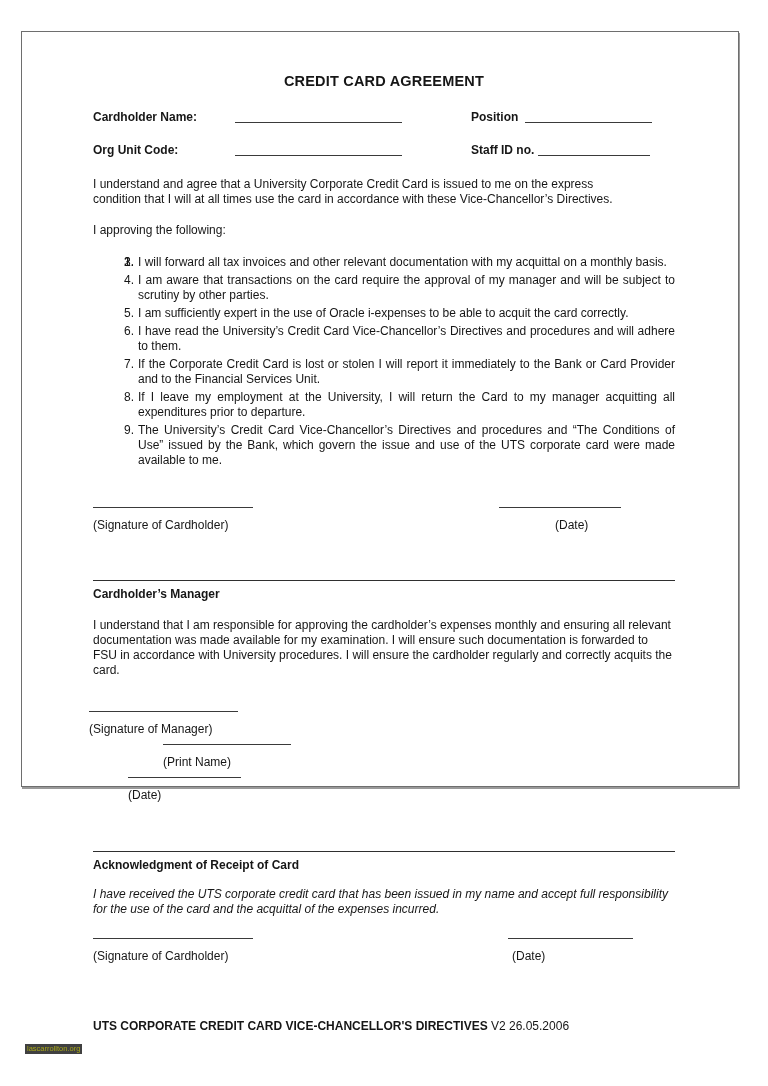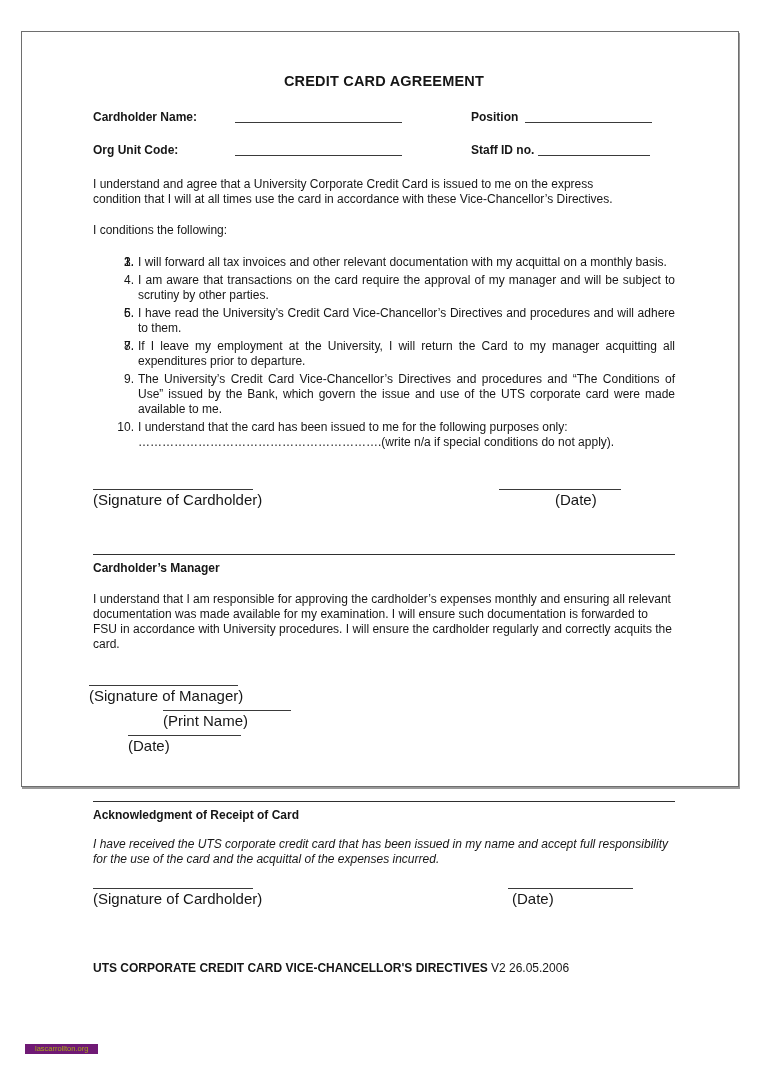--- a/index.html
+++ b/index.html
@@ -53,21 +53,21 @@
   }
   .ulist .num {
     position: absolute; left: 0; top: 0;
     width: 41px; text-align: right;
   }
   .ulist .note { display: block; text-align: left; }
 
   .sig-row { display: flex; margin-top: 32px; }
   .sig-col { display: flex; flex-direction: column; }
   .sig-line { border-bottom: 1px solid #3a3a3a; height: 8px; }
-  .sig-label { font-size: 15px; line-height: 15px; margin-top: 2px; white-space: nowrap; }
+  .sig-label { font-size: 12px; line-height: 15px; margin-top: 10px; white-space: nowrap; }
 
   .rule { border-top: 1px solid #2f2f2f; height: 0; }
   .section-head {
     font-size: 12px; font-weight: bold; line-height: 19px; padding-top: 4px;
   }
   .sec1 { margin-top: 47px; }
   .sec2 { margin-top: 48px; }
 
   .mgr-para { margin-top: 14px; }
   .ack-para { margin-top: 12px; font-style: italic; }
@@ -76,22 +76,22 @@
   .ack-sig { margin-top: 14px; }
 
   .footer { margin-top: 55px; font-size: 12px; line-height: 15px; }
   .footer .b { font-weight: bold; }
 
   .watermark {
     position: absolute;
     left: 25px; top: 1044px;
     font-size: 7.5px; line-height: 10px;
     color: #a8a818;
-    background: #701a75;
-    padding: 0 10px;
+    background: #404040;
+    padding: 0 2px;
     filter: blur(0.5px);
     white-space: nowrap;
   }
 </style>
 </head>
 <body>
 
 <div class="sheet">
 
   <div class="doc-title">CREDIT CARD AGREEMENT</div>
@@ -103,33 +103,32 @@
     <span class="fline line-b1"></span>
   </div>
   <div class="field-row">
     <span class="flabel pos-0">Org Unit Code:</span>
     <span class="fline line-a"></span>
     <span class="flabel pos-r">Staff ID no.</span>
     <span class="fline line-b2"></span>
   </div>
 
   <p class="para intro">I understand and agree that a University Corporate Credit Card is issued to me on the express condition that I will at all times use the card in accordance with these Vice-Chancellor’s Directives.</p>
-  <p class="para undertake">I conditions the following:</p>
+  <p class="para undertake">I approving the following:</p>
 
   <ol class="ulist">
     <li><span class="num">1.</span></li>
     <li><span class="num">2.</span></li>
     <li><span class="num">3.</span><span>I will forward all tax invoices and other relevant documentation with my acquittal on a monthly basis.</span></li>
     <li><span class="num">4.</span><span>I am aware that transactions on the card require the approval of my manager and will be subject to scrutiny by other parties.</span></li>
-    <li><span class="num">5.</span></li>
+    <li><span class="num">5.</span><span>I am sufficiently expert in the use of Oracle i-expenses to be able to acquit the card correctly.</span></li>
     <li><span class="num">6.</span><span>I have read the University’s Credit Card Vice-Chancellor’s Directives and procedures and will adhere to them.</span></li>
-    <li><span class="num">7.</span></li>
+    <li><span class="num">7.</span><span>If the Corporate Credit Card is lost or stolen I will report it immediately to the Bank or Card Provider and to the Financial Services Unit.</span></li>
     <li><span class="num">8.</span><span>If I leave my employment at the University, I will return the Card to my manager acquitting all expenditures prior to departure.</span></li>
     <li><span class="num">9.</span><span>The University’s Credit Card Vice-Chancellor’s Directives and procedures and “The Conditions of Use” issued by the Bank, which govern the issue and use of the UTS corporate card were made available to me.</span></li>
-    <li><span class="num">10.</span><span>I understand that the card has been issued to me for the following purposes only:</span><span class="note">…………………………………………………….(write n/a if special conditions do not apply).</span></li>
   </ol>
 
   <div class="sig-row">
     <div class="sig-col" style="width:160px;">
       <span class="sig-line"></span>
       <span class="sig-label">(Signature of Cardholder)</span>
     </div>
     <div class="sig-col" style="width:122px; margin-left:246px;">
       <span class="sig-line"></span>
       <span class="sig-label" style="padding-left:56px;">(Date)</span>

